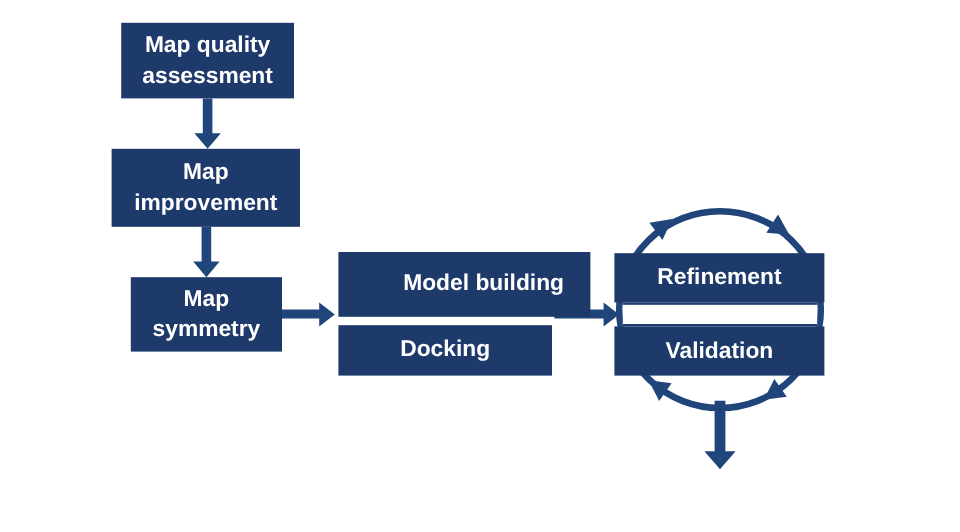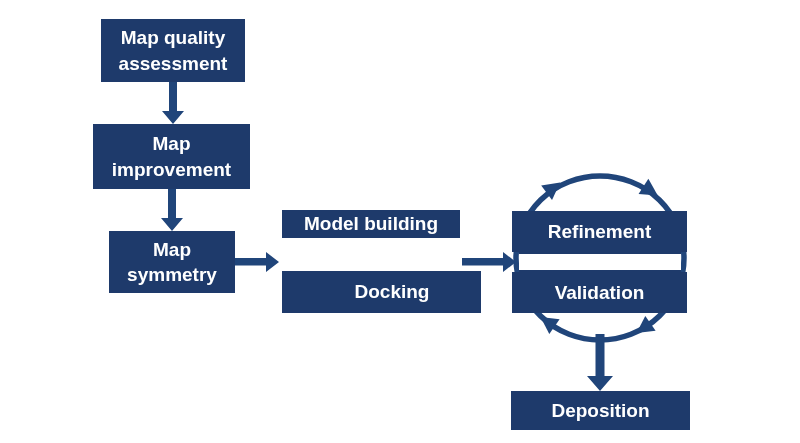--- a/index.html
+++ b/index.html
@@ -17,22 +17,22 @@
     color:#fff;
     display:flex;align-items:center;justify-content:center;
     text-align:center;
     font-weight:700;font-size:19px;line-height:1.32;
     white-space:pre-line;
     z-index:3;
   }
   .n1{left:101px;top:19px;width:144px;height:63px;}
   .n2{left:93px;top:124px;width:157px;height:65px;}
   .n3{left:109px;top:231px;width:126px;height:62px;}
-  .n4{left:282px;top:210px;width:178px;height:28px;}
-  .n5{left:282px;top:271px;width:178px;height:42px;padding-left:21px;}
+  .n4{left:282px;top:210px;width:178px;height:54px;padding-left:32px;}
+  .n5{left:282px;top:271px;width:178px;height:42px;}
   .n6{left:512px;top:211px;width:175px;height:41px;}
   .n7{left:512px;top:272px;width:175px;height:41px;}
   .n8{left:511px;top:391px;width:179px;height:39px;}
   #iterate-band{
     position:absolute;
     left:519px;top:252px;width:162px;height:20px;
     box-sizing:border-box;
     background:#fff;
     border-top:2px solid #1E3A6B;
     border-bottom:2px solid #1E3A6B;
@@ -82,17 +82,14 @@
   </div>
   <div class="node n5">
     <span>Docking</span>
   </div>
   <div class="node n7">
     <span>Validation</span>
   </div>
   <div class="node n6">
     <span>Refinement</span>
   </div>
-  <div class="node n8">
-    <span>Deposition</span>
-  </div>
 
 </div>
 
 </body></html>

